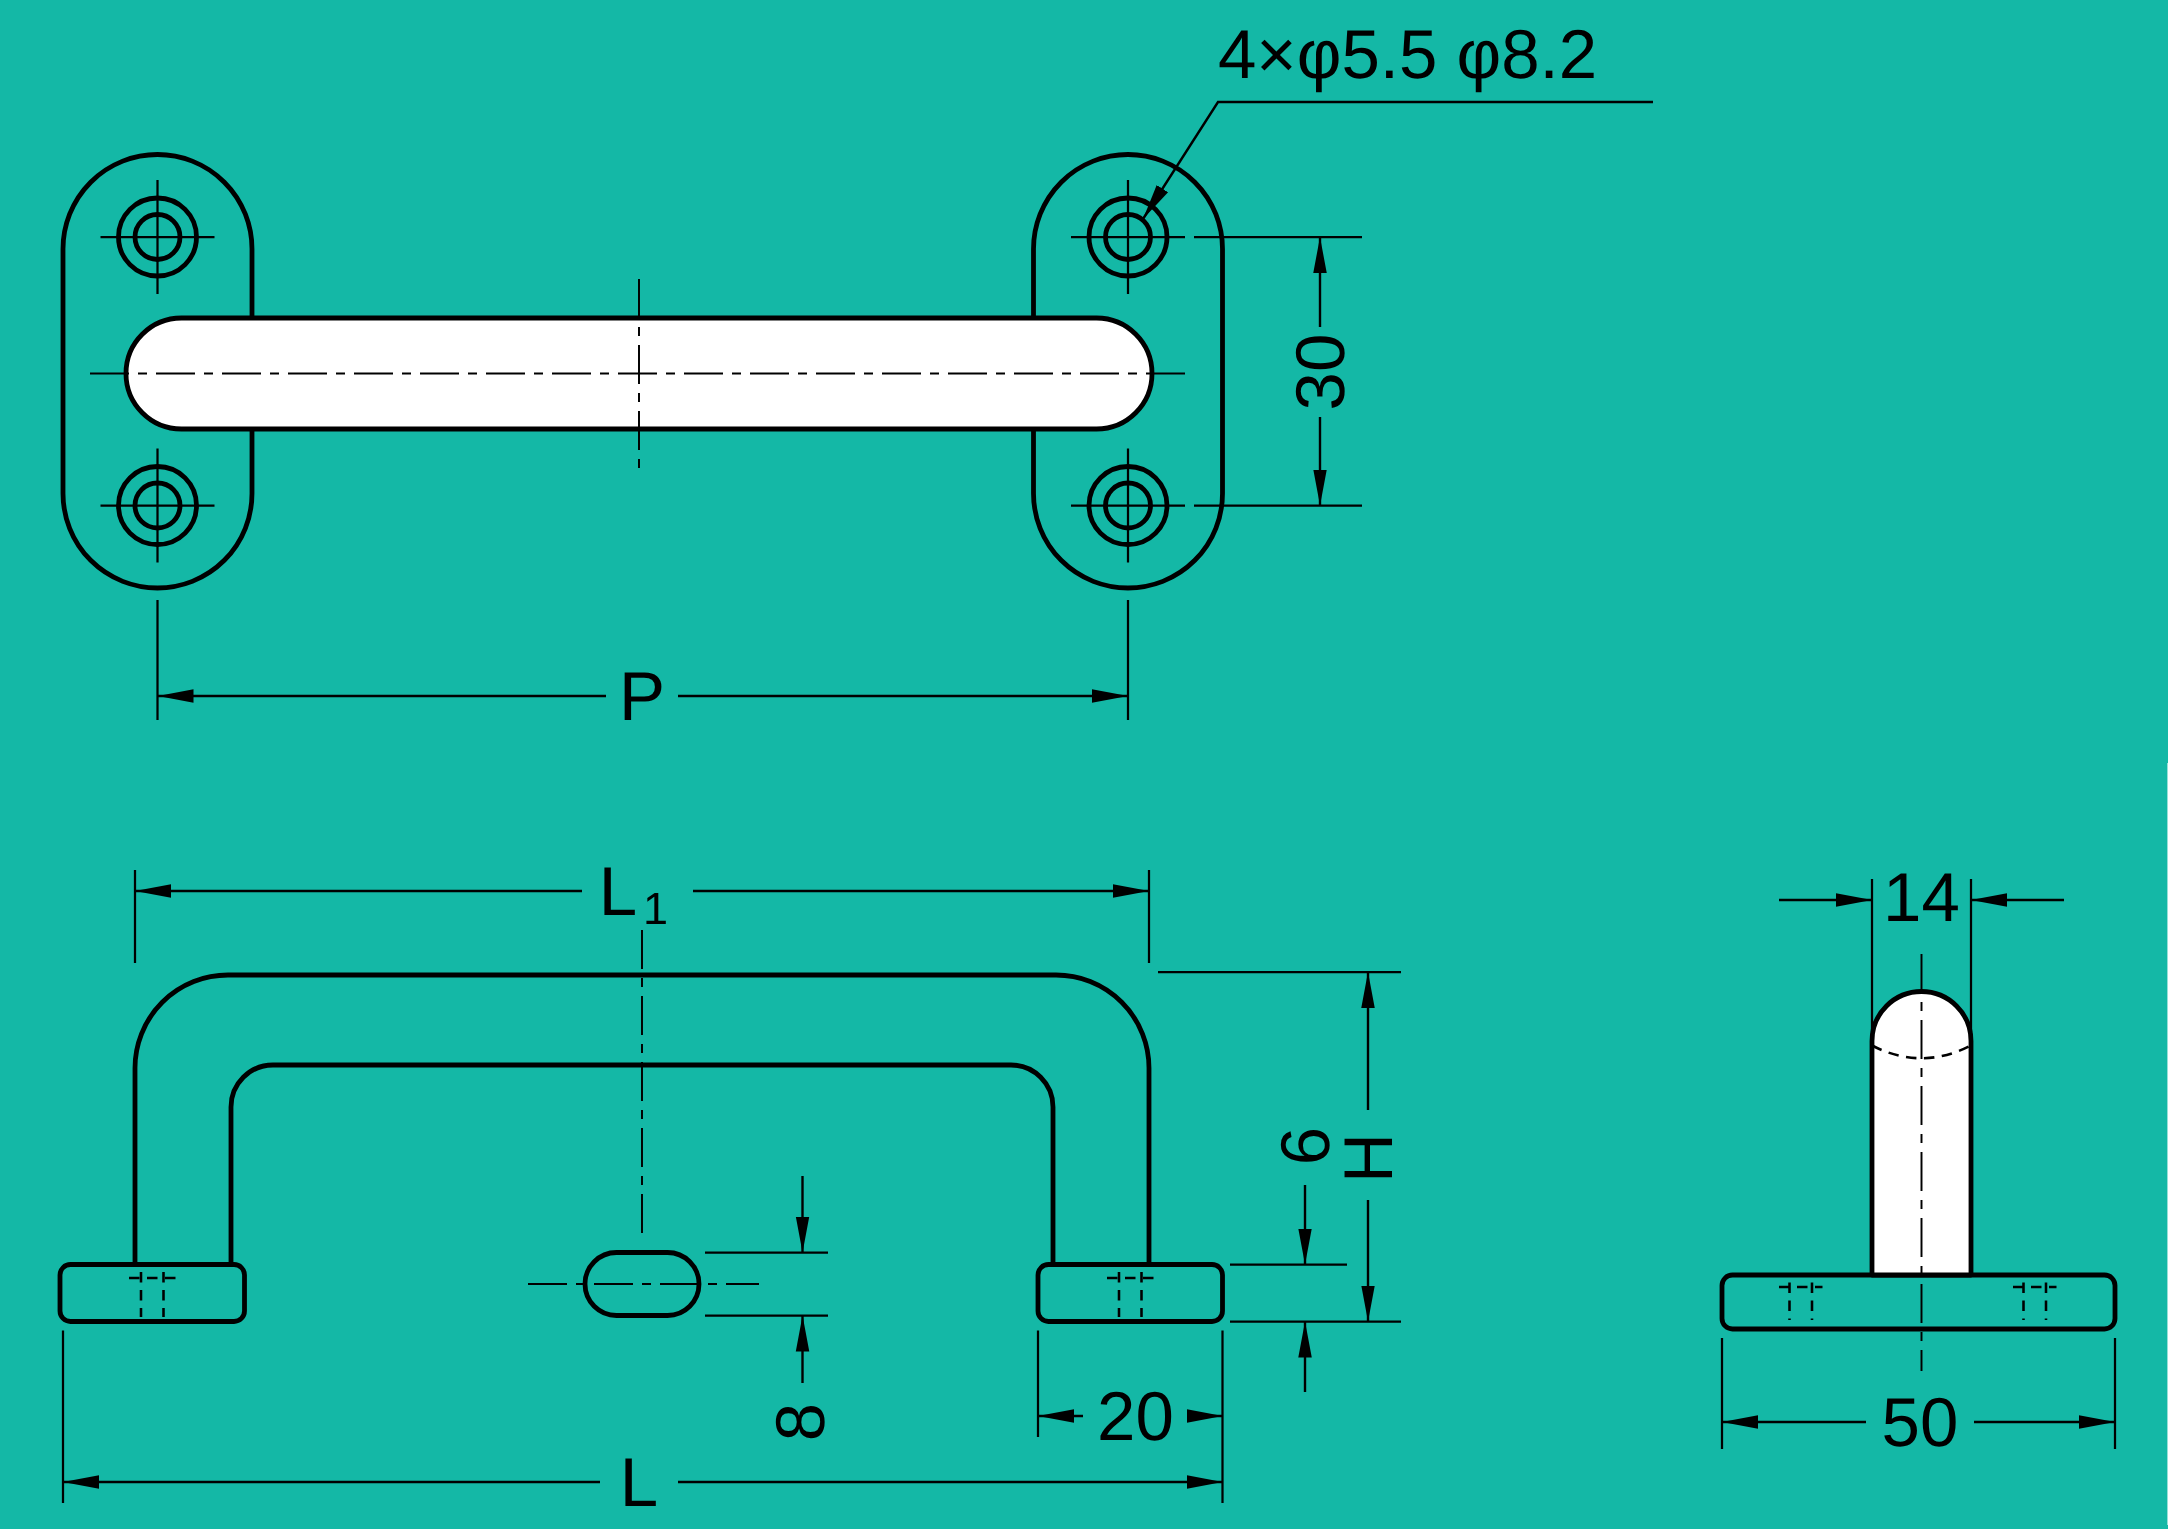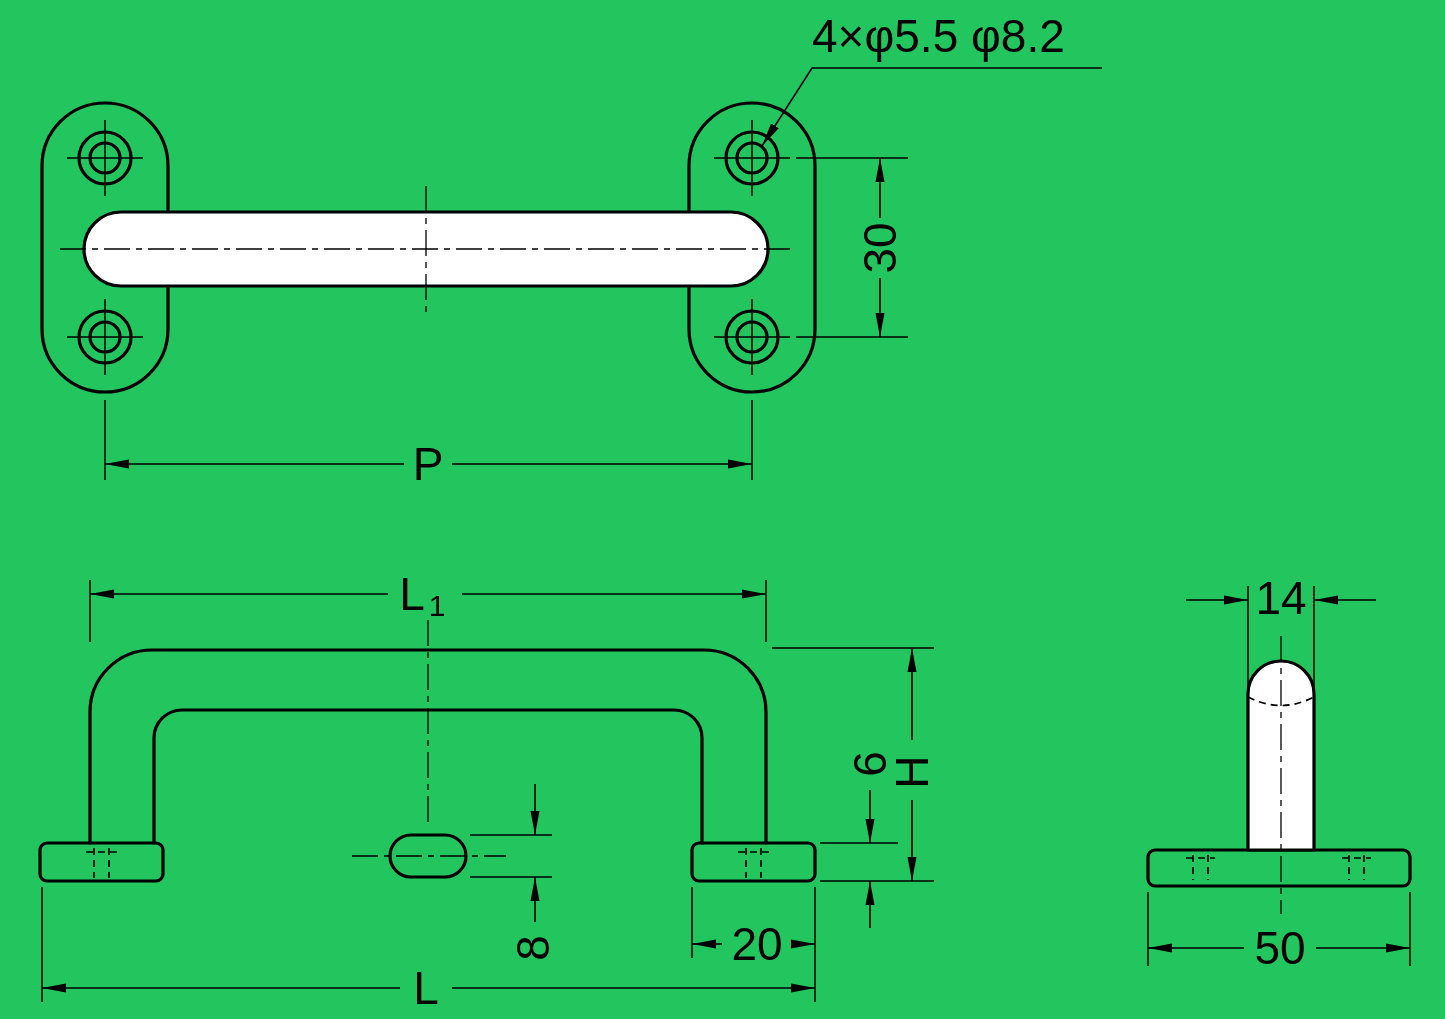--- a/index.html
+++ b/index.html
@@ -1,16 +1,16 @@
 <!DOCTYPE html>
 <html><head>
 <meta charset="utf-8">
 <style>
   html,body{margin:0;padding:0;background:#fff;}
-  .page{width:1445px;height:1019px;background:#22c55e;position:relative;overflow:hidden;}
+  .page{width:1445px;height:1019px;background:#14b8a6;position:relative;overflow:hidden;}
   svg{display:block;}
   .obj{stroke:#000;stroke-width:3.2;fill:none;stroke-linejoin:round;stroke-linecap:round;}
   .objw{stroke:#000;stroke-width:3.2;fill:#fff;stroke-linejoin:round;}
   .thin{stroke:#000;stroke-width:1.5;fill:none;}
   .dim{stroke:#000;stroke-width:1.6;fill:none;}
   .center{stroke:#000;stroke-width:1.3;fill:none;stroke-dasharray:26 6 6 6;}
   .hidden{stroke:#000;stroke-width:1.7;fill:none;stroke-dasharray:7 5;}
   text{font-family:"Liberation Sans","DejaVu Sans",sans-serif;font-size:46px;fill:#000;}
   .sub{font-size:30px;}
 </style>

